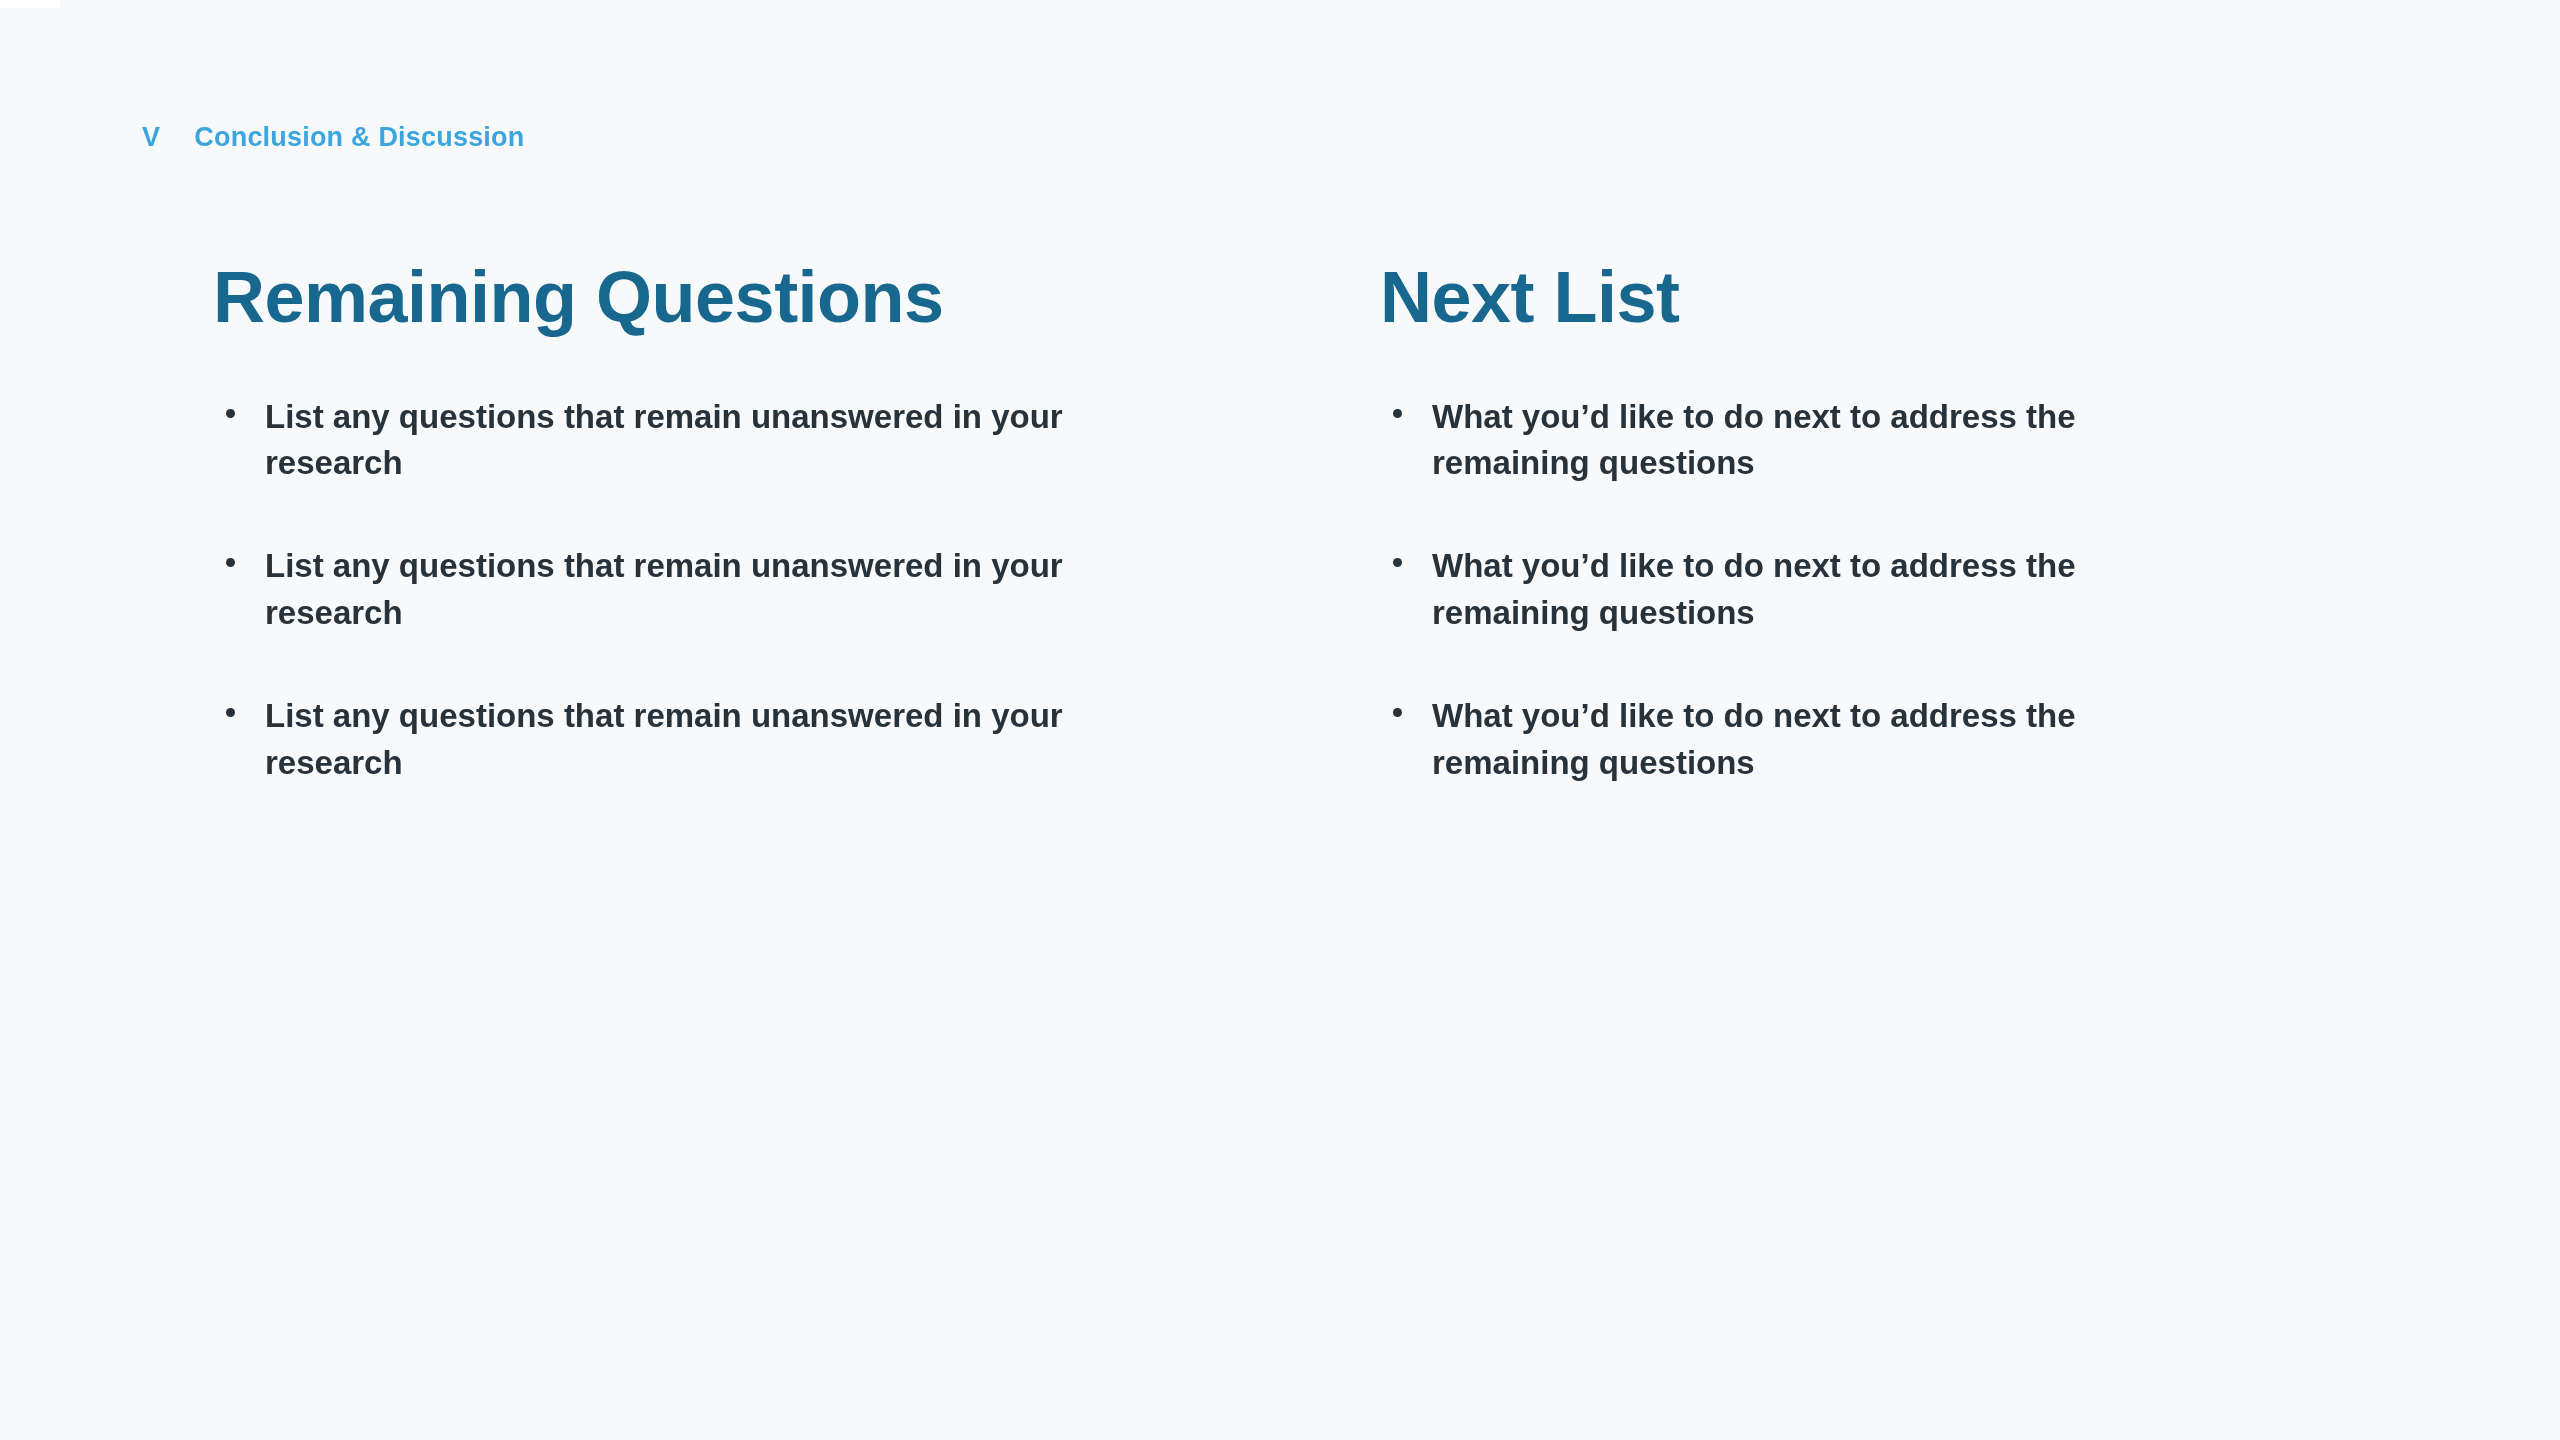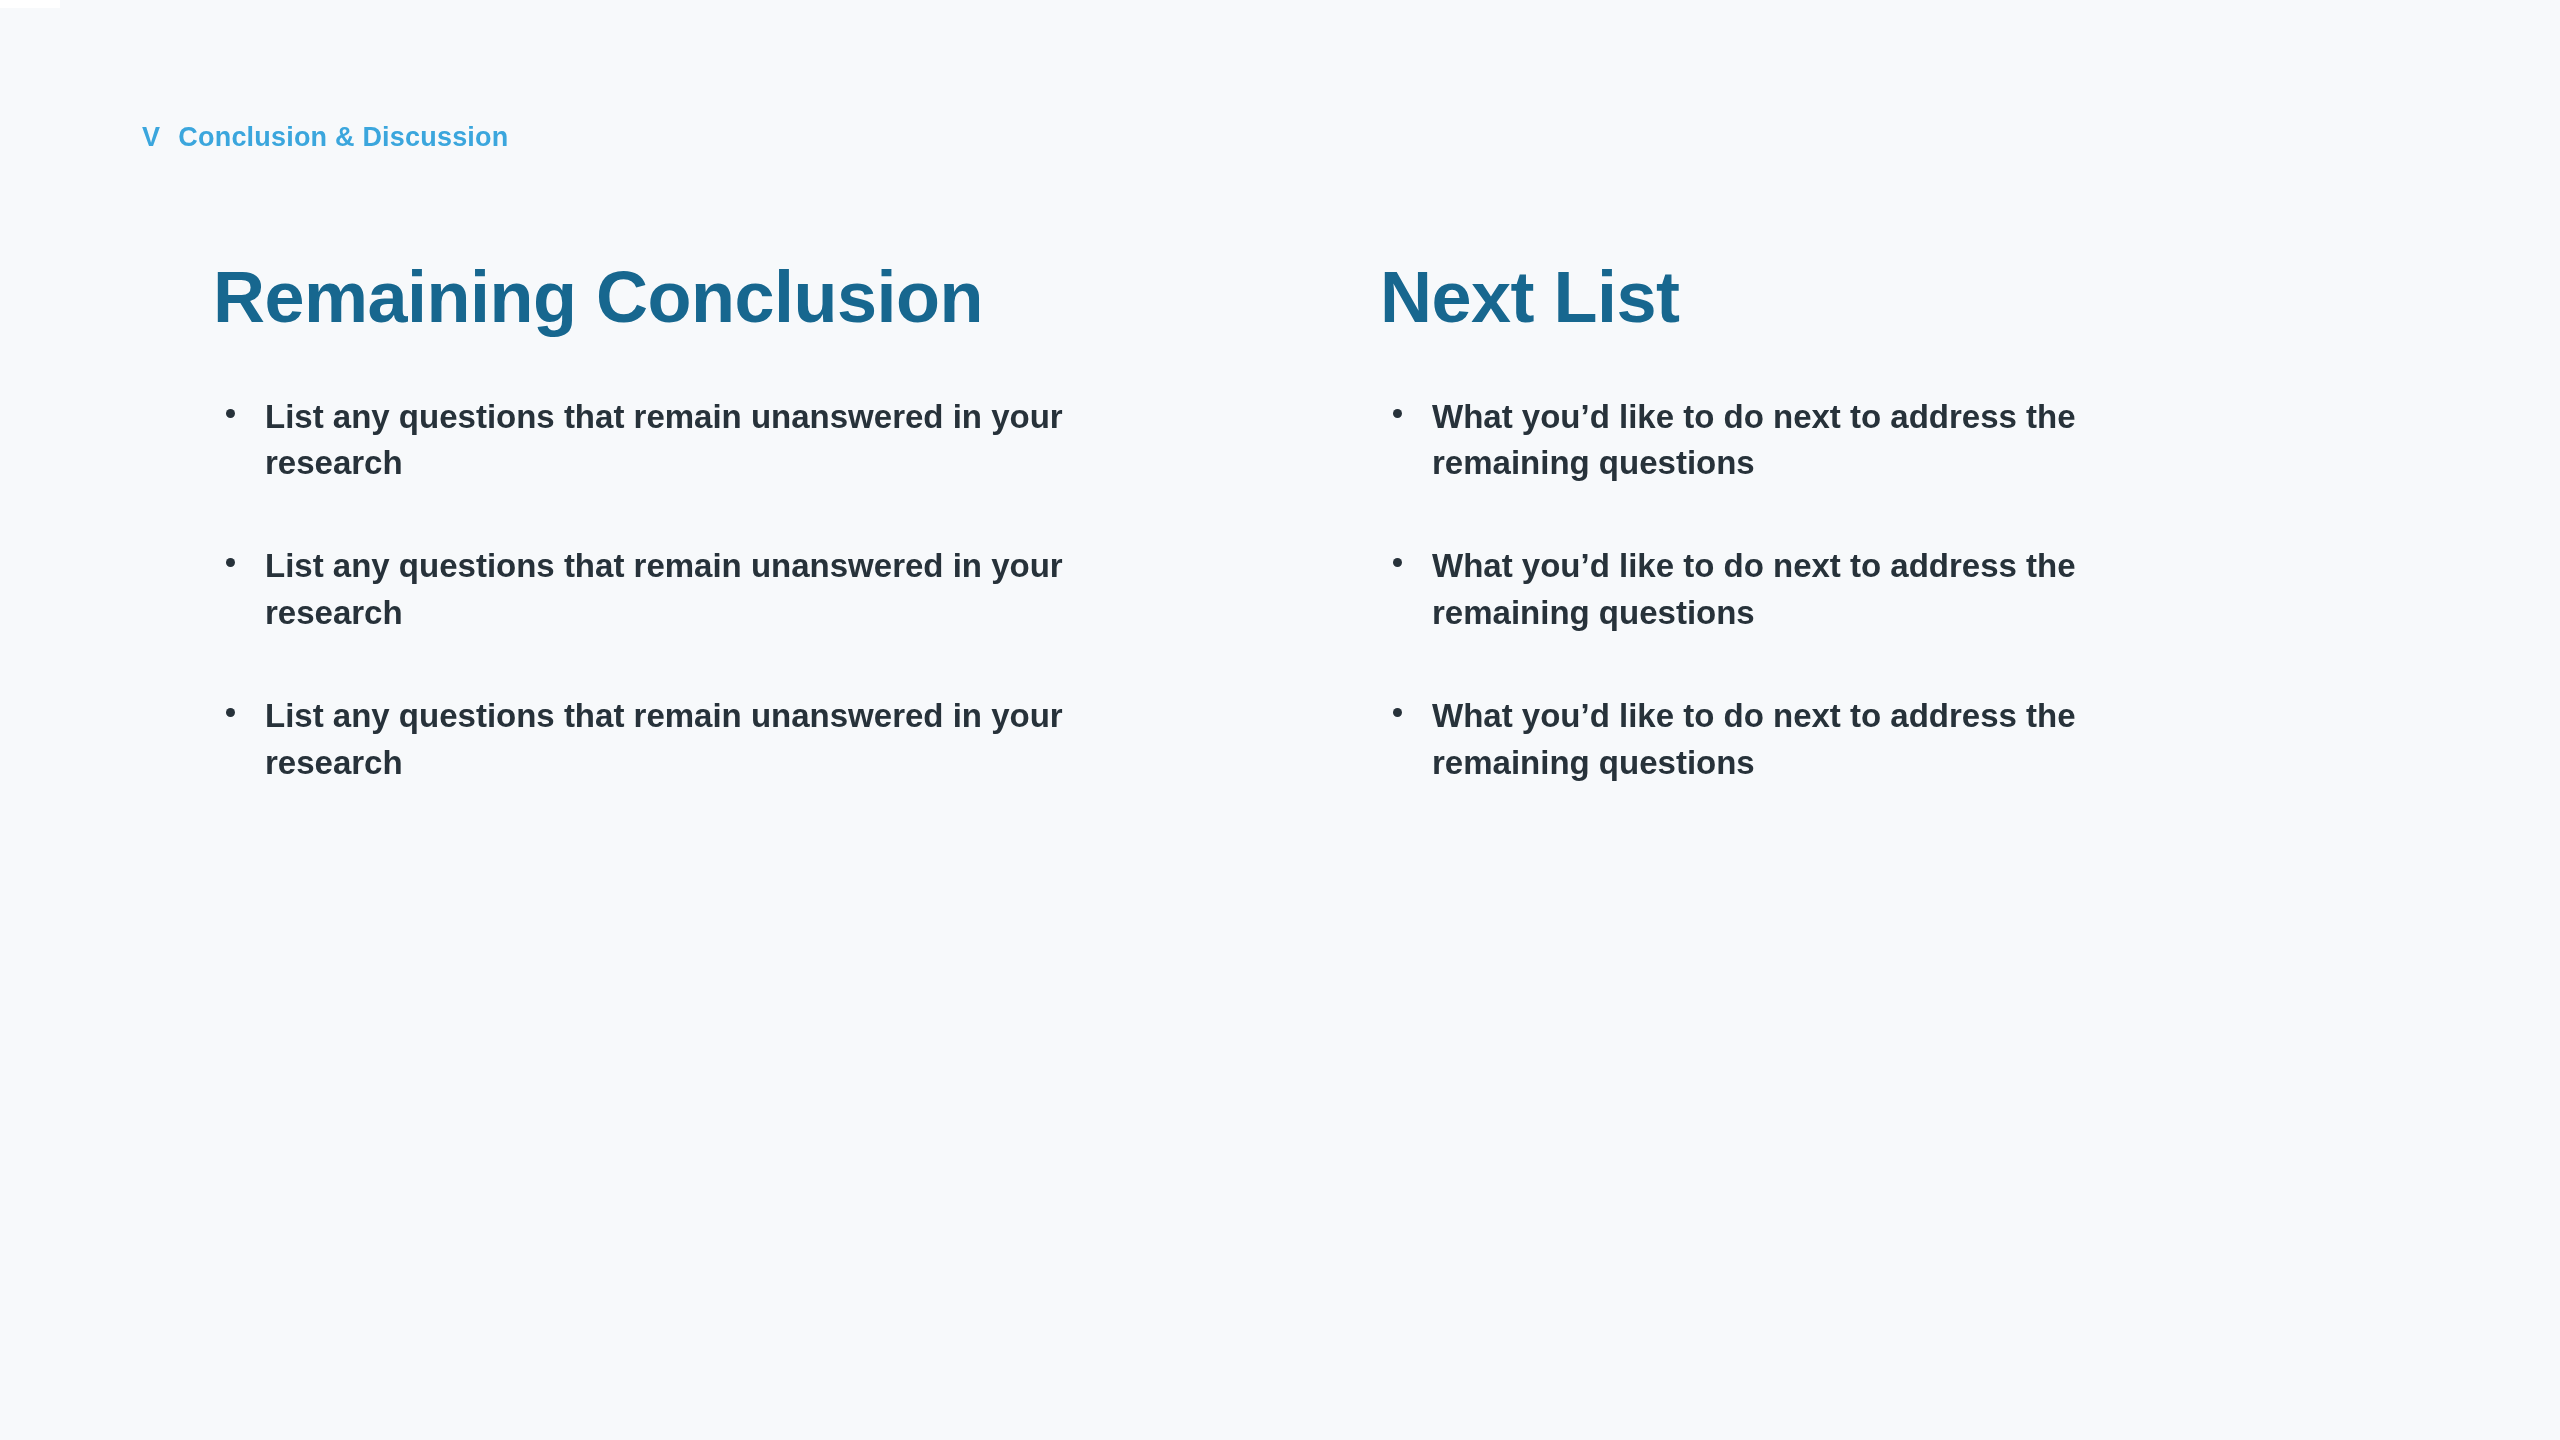--- a/index.html
+++ b/index.html
@@ -32,21 +32,21 @@
   .section-numeral {
     font-size: 27px;
     font-weight: bold;
     color: #3ba6dd;
     letter-spacing: 0.3px;
   }
   .section-title {
     font-size: 27px;
     font-weight: bold;
     color: #3ba6dd;
-    margin-left: 18px;
+    margin-left: 34px;
     letter-spacing: 0.2px;
   }
   .columns {
     position: absolute;
     left: 0;
     top: 260px;
     width: 2560px;
     display: flex;
   }
   .col {
@@ -112,21 +112,21 @@
   <div class="corner-mark"></div>
 
   <div class="section-label">
     <span class="section-numeral">V</span>
     <span class="section-title">Conclusion &amp; Discussion</span>
   </div>
 
   <div class="columns">
 
     <div class="col col-left">
-      <h1 class="col-heading">Remaining Conclusion</h1>
+      <h1 class="col-heading">Remaining Questions</h1>
       <ul class="bullets">
         <li>
           <span class="dot"></span>
           <span>List any questions that remain unanswered in your research</span>
         </li>
         <li>
           <span class="dot"></span>
           <span>List any questions that remain unanswered in your research</span>
         </li>
         <li>

